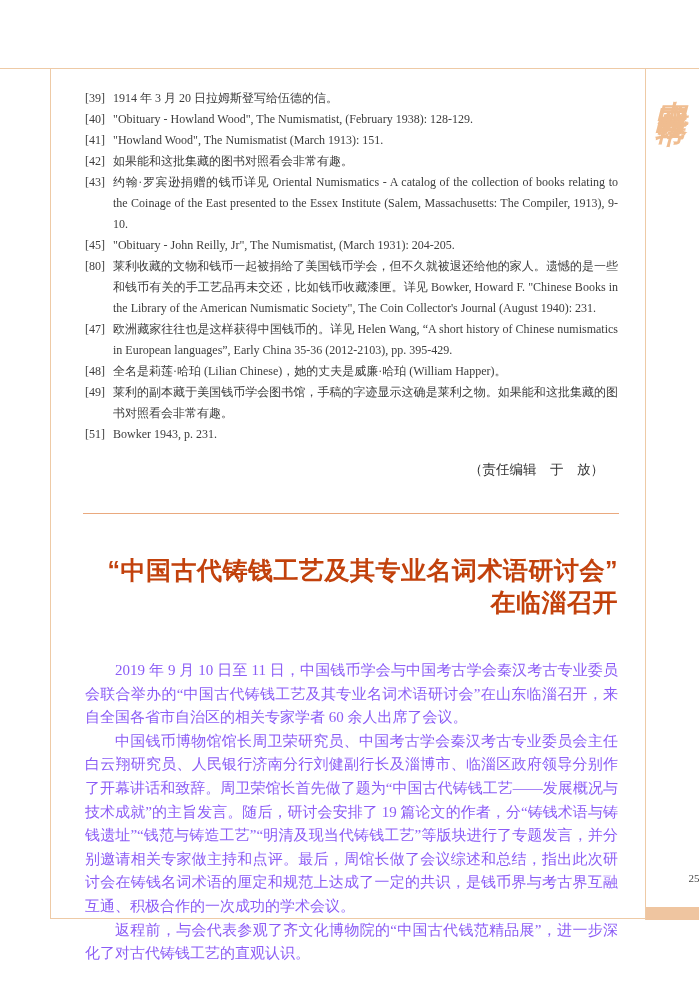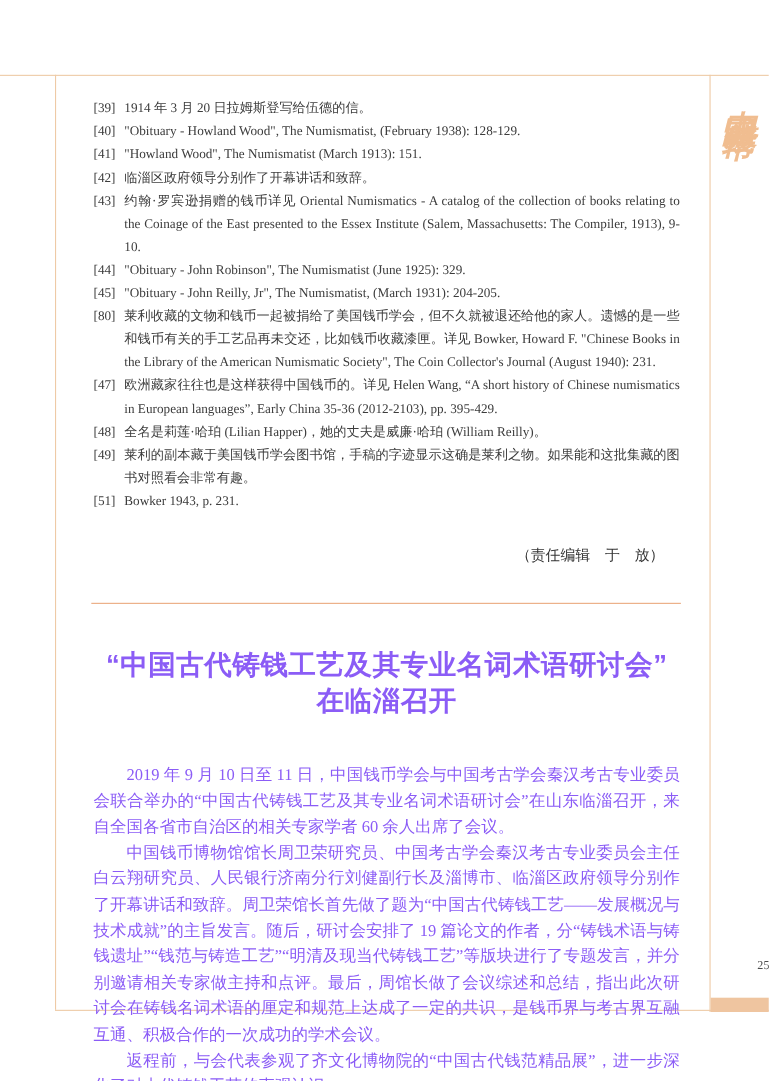--- a/index.html
+++ b/index.html
@@ -34,33 +34,33 @@
   }
 
   
   .content { position: absolute; left: 85px; top: 88px; width: 533px; }
 
   .footnotes { list-style: none; margin: 0; padding: 0; font-size: 12px; line-height: 21px; color: #3c3c3c; }
   .fn { position: relative; padding-left: 28px; text-align: justify; }
   .fn-label { position: absolute; left: 0; top: 0; }
 
   .editor-note {
-    margin-top: 30px; padding-right: 14px;
+    margin-top: 16px; padding-right: 14px;
     text-align: right; font-size: 13.5px; color: #333333;
   }
 
   .divider {
     margin: 34px 0 0 -2px; width: 536px; height: 1px;
     background: #eaa97e; border: none;
   }
 
   .article-title {
     margin: 40px 0 0 0;
     font-size: 25px; line-height: 32px; font-weight: 700;
-    text-align: center; color: #8b5cf6; letter-spacing: 0.5px;
+    text-align: right; color: #c2410c; letter-spacing: 0.5px;
     font-family: "Liberation Sans", "DejaVu Sans", sans-serif;
   }
 
   .article-body { margin-top: 41px; }
   .article-body p {
     margin: 0; font-size: 15px; line-height: 23.6px;
     text-align: justify; text-indent: 2em; color: #8b5cf6;
   }
 </style>
 </head>
@@ -88,45 +88,41 @@
       <li class="fn">
         <span class="fn-label">[40]</span>
         <span class="fn-text">"Obituary - Howland Wood", The Numismatist, (February 1938): 128-129.</span>
       </li>
       <li class="fn">
         <span class="fn-label">[41]</span>
         <span class="fn-text">"Howland Wood", The Numismatist (March 1913): 151.</span>
       </li>
       <li class="fn">
         <span class="fn-label">[42]</span>
-        <span class="fn-text">临淄区政府领导分别作了开幕讲话和致辞。</span>
+        <span class="fn-text">如果能和这批集藏的图书对照看会非常有趣。</span>
       </li>
       <li class="fn">
         <span class="fn-label">[43]</span>
         <span class="fn-text">约翰·罗宾逊捐赠的钱币详见 Oriental Numismatics - A catalog of the collection of books relating to the Coinage of the East presented to the Essex Institute (Salem, Massachusetts: The Compiler, 1913), 9-10.</span>
-      </li>
-      <li class="fn">
-        <span class="fn-label">[44]</span>
-        <span class="fn-text">"Obituary - John Robinson", The Numismatist (June 1925): 329.</span>
       </li>
       <li class="fn">
         <span class="fn-label">[45]</span>
         <span class="fn-text">"Obituary - John Reilly, Jr", The Numismatist, (March 1931): 204-205.</span>
       </li>
       <li class="fn">
         <span class="fn-label">[80]</span>
         <span class="fn-text">莱利收藏的文物和钱币一起被捐给了美国钱币学会，但不久就被退还给他的家人。遗憾的是一些和钱币有关的手工艺品再未交还，比如钱币收藏漆匣。详见 Bowker, Howard F. "Chinese Books in the Library of the American Numismatic Society", The Coin Collector's Journal (August 1940): 231.</span>
       </li>
       <li class="fn">
         <span class="fn-label">[47]</span>
         <span class="fn-text">欧洲藏家往往也是这样获得中国钱币的。详见 Helen Wang, “A short history of Chinese numismatics in European languages”, Early China 35-36 (2012-2103), pp. 395-429.</span>
       </li>
       <li class="fn">
         <span class="fn-label">[48]</span>
-        <span class="fn-text">全名是莉莲·哈珀 (Lilian Happer)，她的丈夫是威廉·哈珀 (William Reilly)。</span>
+        <span class="fn-text">全名是莉莲·哈珀 (Lilian Chinese)，她的丈夫是威廉·哈珀 (William Happer)。</span>
       </li>
       <li class="fn">
         <span class="fn-label">[49]</span>
         <span class="fn-text">莱利的副本藏于美国钱币学会图书馆，手稿的字迹显示这确是莱利之物。如果能和这批集藏的图书对照看会非常有趣。</span>
       </li>
       <li class="fn">
         <span class="fn-label">[51]</span>
         <span class="fn-text">Bowker 1943, p. 231.</span>
       </li>
     </ol>

